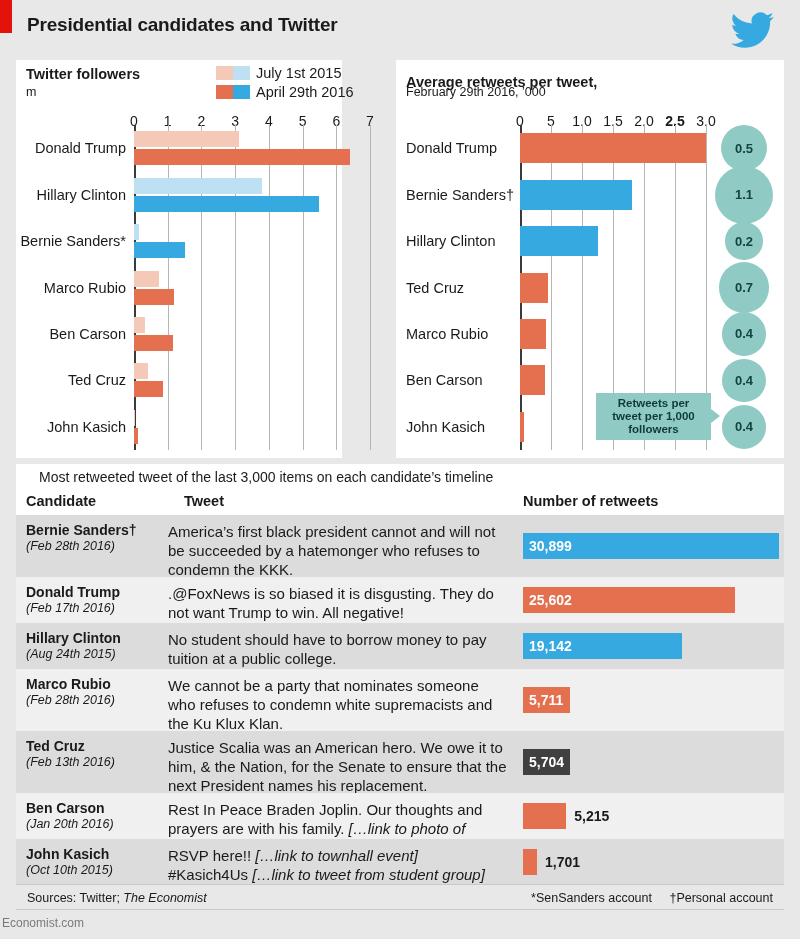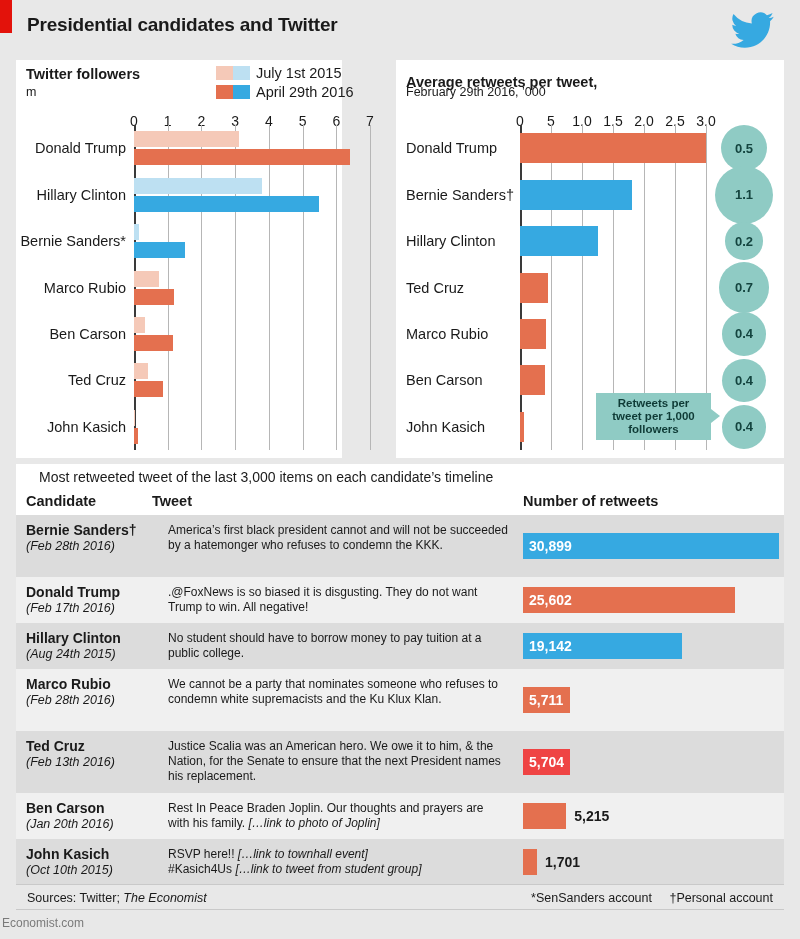--- a/index.html
+++ b/index.html
@@ -53,21 +53,21 @@
 
   
   #table-panel{position:absolute;left:16px;top:464px;width:768px;height:411px;background:#fff;}
   .tbl-caption{position:absolute;left:23px;top:5px;font-size:14px;}
   .tbl-head{position:absolute;top:29px;font-size:14.5px;font-weight:bold;}
   .trow{position:absolute;left:0;width:768px;}
   .trow.alt{background:#DCDCDC;}
   .trow.plain{background:#F0F0F0;}
   .cand{position:absolute;left:10px;font-size:14px;font-weight:bold;line-height:1.12;}
   .cand .dt{font-weight:normal;font-style:italic;font-size:12.5px;}
-  .tweet{position:absolute;left:152px;width:340px;font-size:12px;line-height:1.25;}
+  .tweet{position:absolute;left:152px;width:340px;font-size:15px;line-height:1.25;}
   .tweet i{font-style:italic;}
   .rtbar{position:absolute;height:26px;display:flex;align-items:center;}
   .rtbar .val-in{color:#fff;font-size:14px;font-weight:bold;padding-left:6px;}
   .rtval-out{position:absolute;font-size:14px;font-weight:bold;transform:translateY(-50%);}
 
   
   .sources{position:absolute;left:27px;top:891px;font-size:12.5px;}
   .sources i{font-style:italic;}
   .notes{position:absolute;right:27px;top:891px;font-size:12.5px;}
   .notes span{margin-left:14px;}
@@ -150,21 +150,21 @@
   <div class="panel" id="panel-right">
     <div class="panel-title" style="left:10px;top:6px;margin-top:8px;">Average retweets per tweet,</div>
     <div class="panel-sub" style="left:10px;top:25px;">February 29th 2016, ’000</div>
 
     <div class="axis" id="right-axis">
         <div class="tick-lab" style="left: 124px; top: 53px;">0</div>
         <div class="tick-lab" style="left: 155px; top: 53px;">5</div>
         <div class="tick-lab" style="left: 186px; top: 53px;">1.0</div>
         <div class="tick-lab" style="left: 217px; top: 53px;">1.5</div>
         <div class="tick-lab" style="left: 248px; top: 53px;">2.0</div>
-        <div class="tick-lab" style="left: 279px; top: 53px;">2.5</div>
+        <div class="tick-lab" style="left: 279px; top: 53px; font-weight: bold;">2.5</div>
         <div class="tick-lab" style="left: 310px; top: 53px;">3.0</div>
       </div>
     <div id="right-plot">
         <div class="zeroline" style="left: 124px; top: 65px; height: 325px;"></div>
         <div class="gridline" style="left: 155px; top: 65px; height: 325px;"></div>
         <div class="gridline" style="left: 186px; top: 65px; height: 325px;"></div>
         <div class="gridline" style="left: 217px; top: 65px; height: 325px;"></div>
         <div class="gridline" style="left: 248px; top: 65px; height: 325px;"></div>
         <div class="gridline" style="left: 279px; top: 65px; height: 325px;"></div>
         <div class="gridline" style="left: 310px; top: 65px; height: 325px;"></div>
@@ -192,21 +192,21 @@
         <div class="bubble" style="width: 43.7088px; height: 43.7088px; left: 326.146px; top: 298.503px;">0.4</div>
         <div class="bubble" style="width: 43.7088px; height: 43.7088px; left: 326.146px; top: 344.931px;">0.4</div>
       </div>
 
     <div class="callout" id="bubble-callout" style="left: 200px; top: 333px; width: 103px;">Retweets per tweet per 1,000 followers</div>
   </div>
 
   <div id="table-panel">
     <div class="tbl-caption">Most retweeted tweet of the last 3,000 items on each candidate’s timeline</div>
     <div class="tbl-head" style="left:10px;">Candidate</div>
-    <div class="tbl-head" style="left:136px;">Tweet</div>
+    <div class="tbl-head" style="left:168px;">Tweet</div>
     <div class="tbl-head" style="left:507px;">Number of retweets</div>
     <div id="table-rows">
         <div class="trow alt" style="top: 51px; height: 62px;">
           <div class="cand" style="top: 8px;">
             <div>Bernie Sanders†</div>
             <div class="dt">(Feb 28th 2016)</div>
           </div>
           <div class="tweet" style="top: 8px;">America’s first black president cannot and will not be succeeded by a hatemonger who refuses to condemn the KKK.</div>
           <div class="rtbar" style="left: 507px; top: 18px; width: 256px; background: rgb(54, 169, 225);">
             <span class="val-in">30,899</span>
@@ -241,21 +241,21 @@
           <div class="rtbar" style="left: 507px; top: 18px; width: 47.316px; background: rgb(228, 112, 79);">
             <span class="val-in">5,711</span>
           </div>
         </div>
         <div class="trow alt" style="top: 267px; height: 62px;">
           <div class="cand" style="top: 8px;">
             <div>Ted Cruz</div>
             <div class="dt">(Feb 13th 2016)</div>
           </div>
           <div class="tweet" style="top: 8px;">Justice Scalia was an American hero. We owe it to him, &amp; the Nation, for the Senate to ensure that the next President names his replacement.</div>
-          <div class="rtbar" style="left: 507px; top: 18px; width: 47.258px; background: #ef4444;">
+          <div class="rtbar" style="left: 507px; top: 18px; width: 47.258px; background: #404040;">
             <span class="val-in">5,704</span>
           </div>
         </div>
         <div class="trow plain" style="top: 329px; height: 46px;">
           <div class="cand" style="top: 8px;">
             <div>Ben Carson</div>
             <div class="dt">(Jan 20th 2016)</div>
           </div>
           <div class="tweet" style="top: 8px;">Rest In Peace Braden Joplin. Our thoughts and prayers are with his family. <i>[…link to photo of Joplin]</i></div>
           <div class="rtval-out" style="left: 558.207px; top: 23px;">5,215</div>

